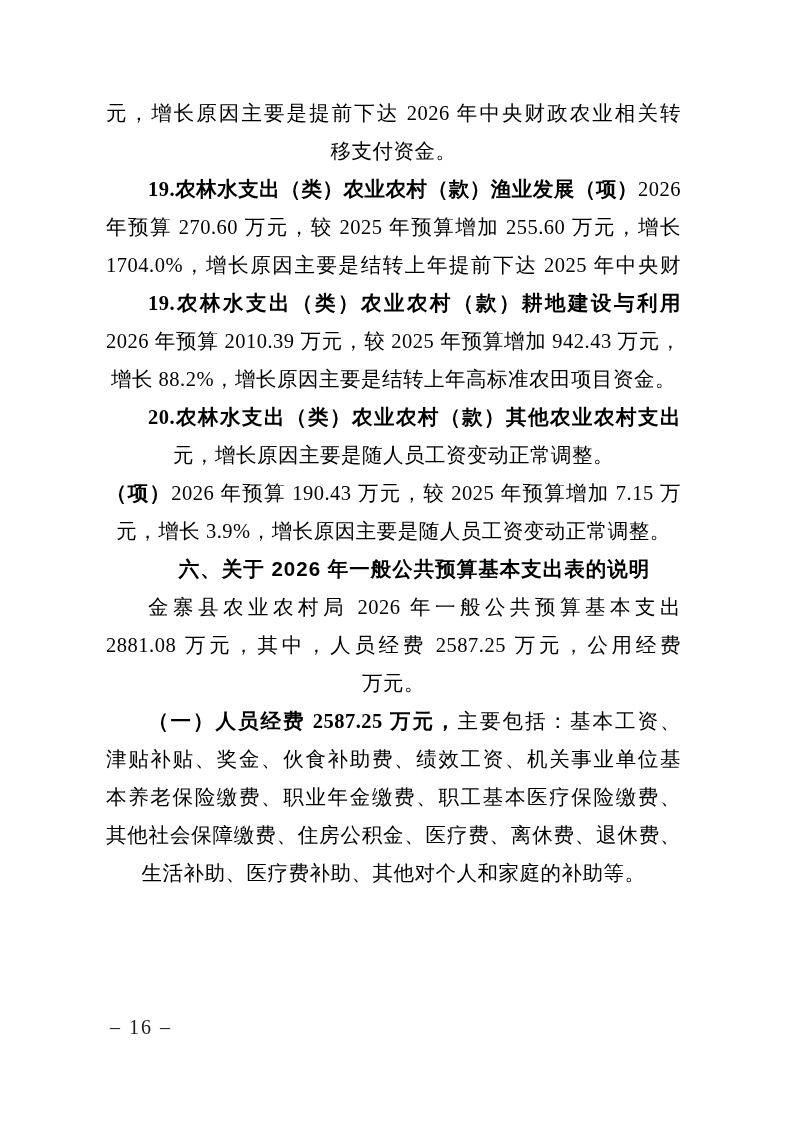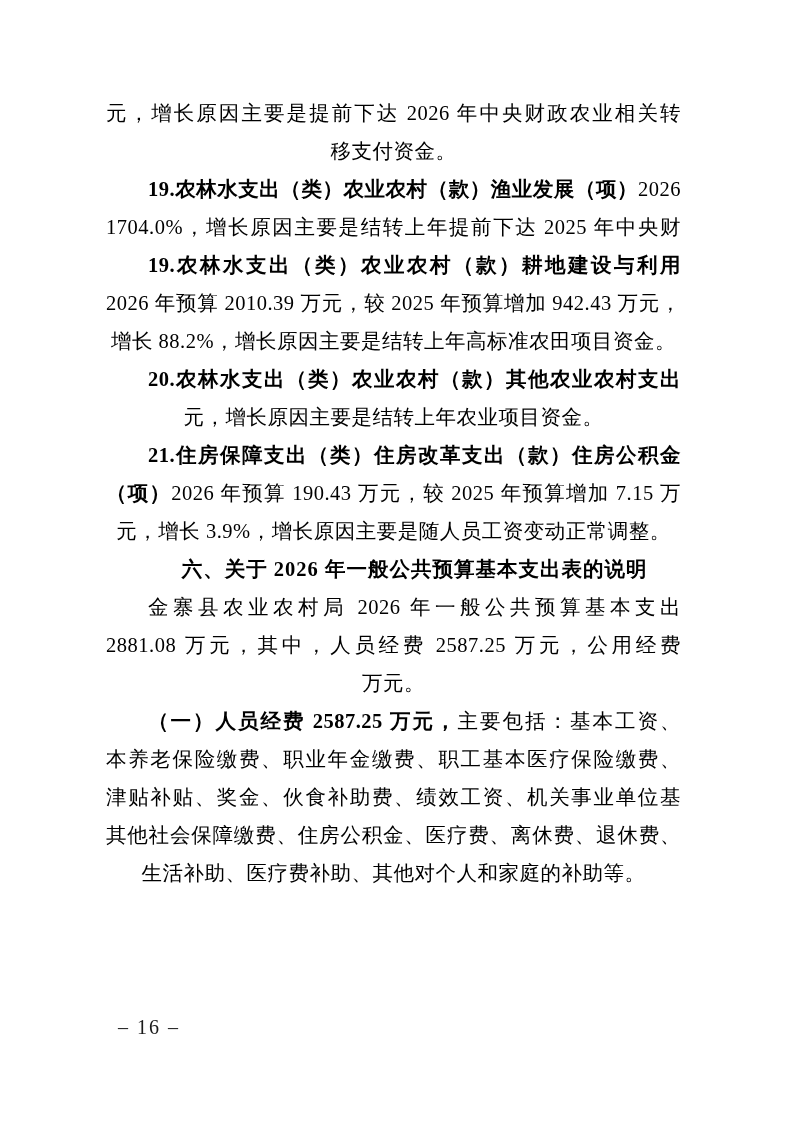--- a/index.html
+++ b/index.html
@@ -39,55 +39,55 @@
     text-align: justify;
     text-align-last: justify;
   }
   .line.indent {
     text-indent: 42px;
   }
   .line .bold {
     font-weight: bold;
   }
   .line.heading {
-    font-family: Liberation Serif, serif;
+    font-family: Liberation Sans, sans-serif;
     font-weight: bold;
     letter-spacing: 1px;
   }
   .footer {
     position: absolute;
     top: 1014px;
-    left: 118px;
+    left: 110px;
     font-size: 20px;
     line-height: 26px;
     color: #1a1a1a;
     letter-spacing: 2px;
   }
 </style>
 </head>
 <body>
 
 <div class="page">
   <div class="doc-body">
       <div class="line body justify"><span class="regular">元，增长原因主要是提前下达 2026 年中央财政农业相关转</span></div>
       <div class="line body"><span class="regular">移支付资金。</span></div>
       <div class="line body indent justify"><span class="bold">19.农林水支出（类）农业农村（款）渔业发展（项）</span><span class="regular">2026</span></div>
+      <div class="line body justify"><span class="regular">年预算 270.60 万元，较 2025 年预算增加 255.60 万元，增长</span></div>
       <div class="line body justify"><span class="regular">1704.0%，增长原因主要是结转上年提前下达 2025 年中央财</span></div>
       <div class="line body indent justify"><span class="bold">19.农林水支出（类）农业农村（款）耕地建设与利用（项）</span></div>
       <div class="line body justify"><span class="regular">2026 年预算 2010.39 万元，较 2025 年预算增加 942.43 万元，</span></div>
       <div class="line body"><span class="regular">增长 88.2%，增长原因主要是结转上年高标准农田项目资金。</span></div>
       <div class="line body indent justify"><span class="bold">20.农林水支出（类）农业农村（款）其他农业农村支出</span></div>
-      <div class="line body"><span class="regular">元，增长原因主要是结转上年农业项目资金。</span></div>
-      <div class="line body indent justify"><span class="bold">21.住房保障支出（类）住房改革支出（款）住房公积金</span></div>
+      <div class="line body"><span class="regular">元，增长原因主要是随人员工资变动正常调整。</span></div>
       <div class="line body justify"><span class="bold">（项）</span><span class="regular">2026 年预算 190.43 万元，较 2025 年预算增加 7.15 万</span></div>
       <div class="line body"><span class="regular">元，增长 3.9%，增长原因主要是随人员工资变动正常调整。</span></div>
       <div class="line heading indent"><span class="bold">六、关于 2026 年一般公共预算基本支出表的说明</span></div>
       <div class="line body indent justify"><span class="regular">金寨县农业农村局 2026 年一般公共预算基本支出</span></div>
       <div class="line body justify"><span class="regular">2881.08 万元，其中，人员经费 2587.25 万元，公用经费 293.83</span></div>
       <div class="line body"><span class="regular">万元。</span></div>
       <div class="line body indent justify"><span class="bold">（一）人员经费 2587.25 万元，</span><span class="regular">主要包括：基本工资、</span></div>
+      <div class="line body justify"><span class="regular">津贴补贴、奖金、伙食补助费、绩效工资、机关事业单位基</span></div>
       <div class="line body justify"><span class="regular">本养老保险缴费、职业年金缴费、职工基本医疗保险缴费、</span></div>
-      <div class="line body justify"><span class="regular">津贴补贴、奖金、伙食补助费、绩效工资、机关事业单位基</span></div>
       <div class="line body justify"><span class="regular">其他社会保障缴费、住房公积金、医疗费、离休费、退休费、</span></div>
       <div class="line body"><span class="regular">生活补助、医疗费补助、其他对个人和家庭的补助等。</span></div>
     </div>
   <div class="footer">– 16 –</div>
 </div>
 
 </body></html>

